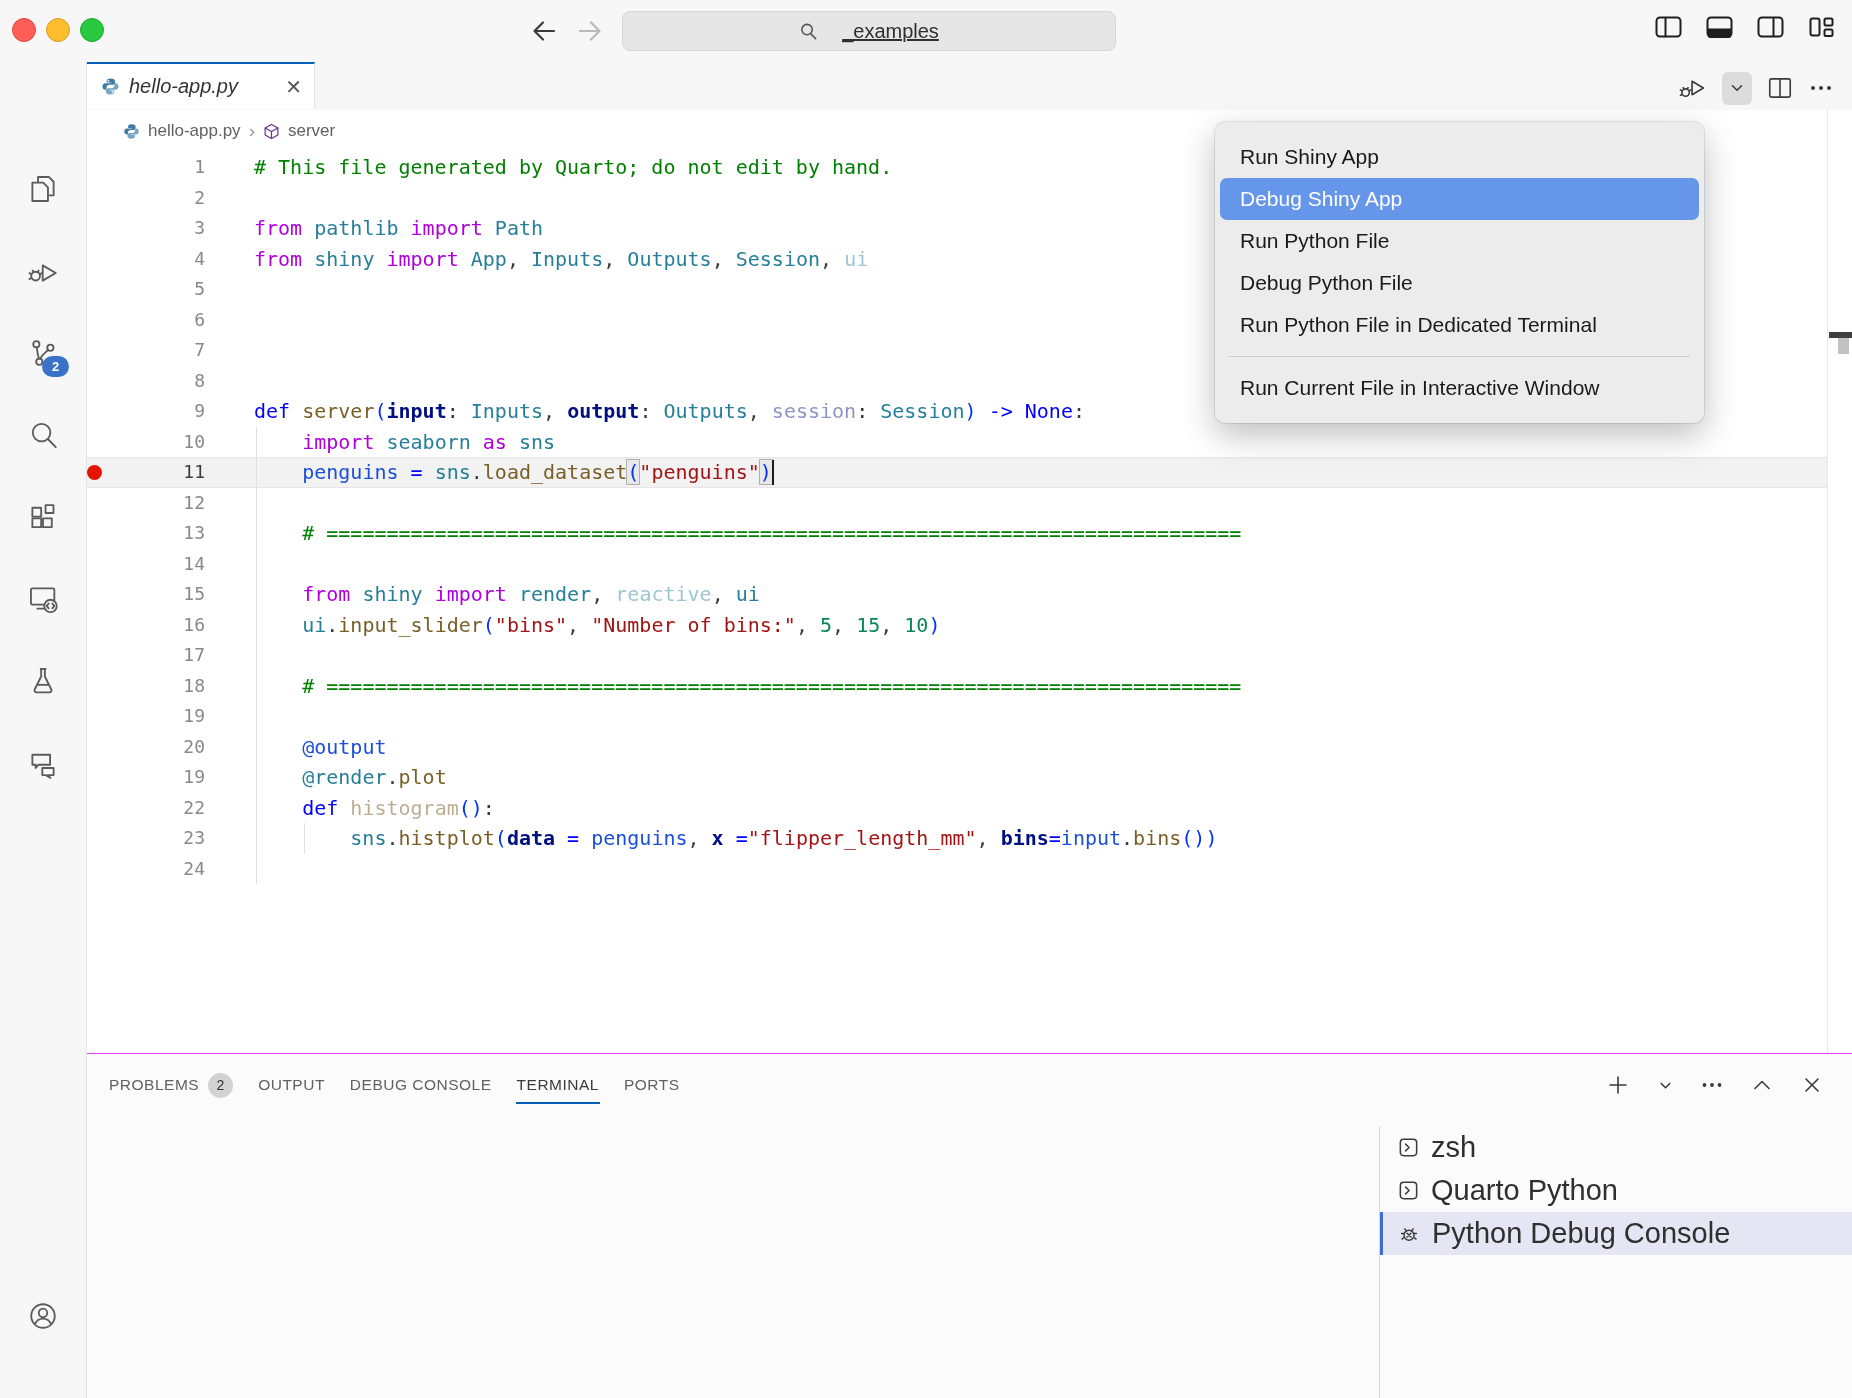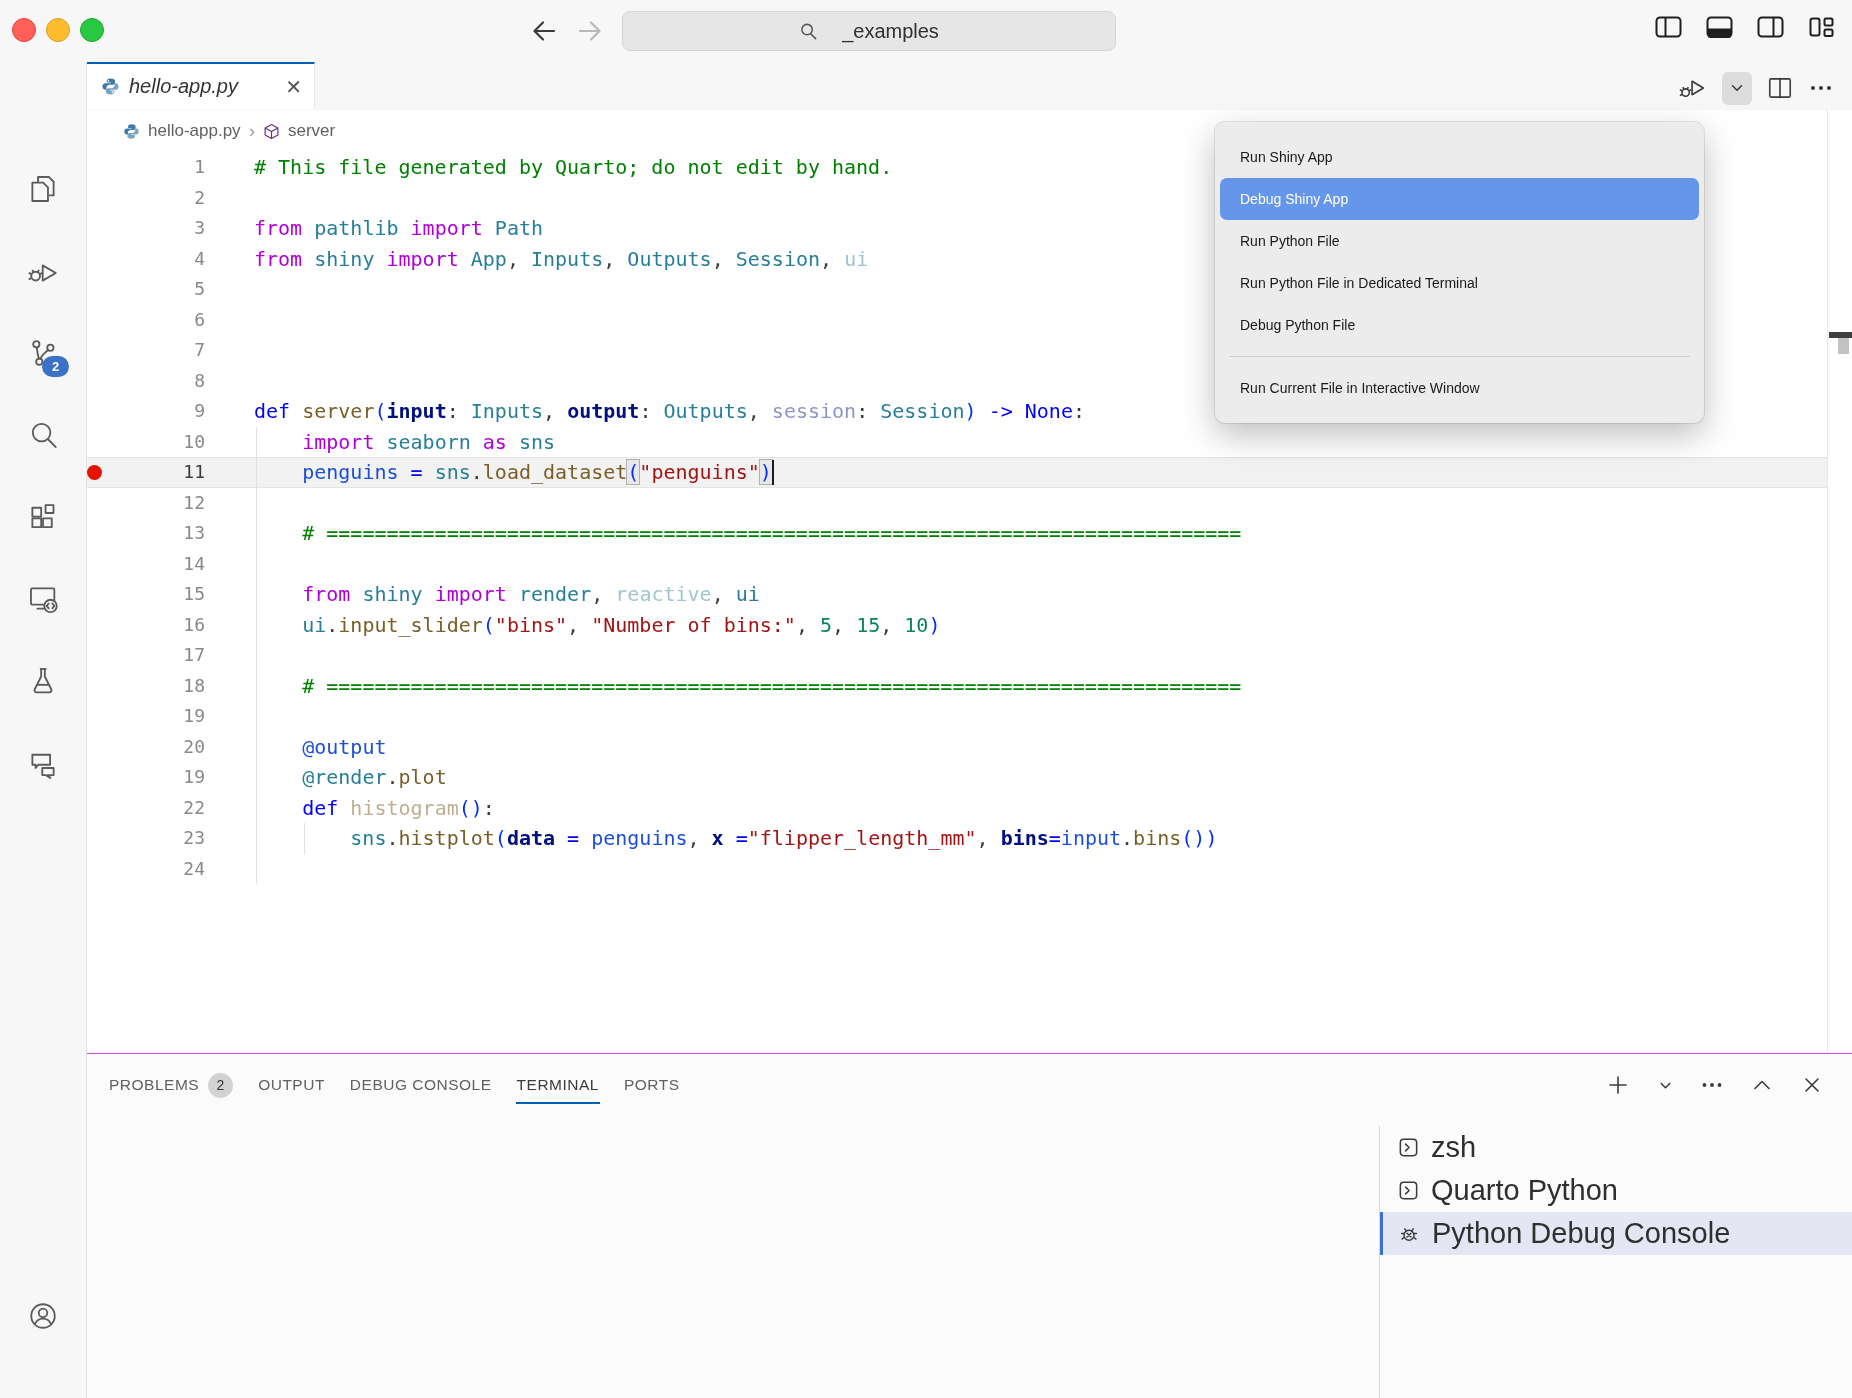--- a/index.html
+++ b/index.html
@@ -8,21 +8,21 @@
   
   #titlebar{position:absolute;left:0;top:0;width:1852px;height:62px;background:#f7f7f7;}
   .traffic{position:absolute;top:18px;width:22px;height:22px;border-radius:50%;}
   .t-red{left:12px;background:#ff5f57;border:1px solid #e0443e;}
   .t-yellow{left:46px;background:#febc2e;border:1px solid #d89e24;}
   .t-green{left:80px;background:#28c840;border:1px solid #1aab29;}
   .navarrow{position:absolute;top:15px;width:32px;height:32px;display:flex;align-items:center;justify-content:center;}
   #nav-back{left:528px;} #nav-fwd{left:574px;}
   #searchbox{position:absolute;left:622px;top:11px;width:492px;height:38px;background:#e6e6e6;
      border:1px solid #d6d6d6;border-radius:8px;display:flex;align-items:center;justify-content:center;gap:24px;
-     font-size:20px;color:#2f2f2f;}
+     font-size:20px;color:#2f2f2f;text-decoration:underline;}
   #layout-icons{position:absolute;right:16px;top:14px;display:flex;gap:22px;align-items:center;}
   #layout-icons span{display:flex;}
   
   #activitybar{position:absolute;left:0;top:62px;width:86px;bottom:0;background:#f7f7f7;border-right:1px solid #e4e4e4;}
   .ab-item{position:absolute;left:25px;width:36px;height:36px;display:flex;align-items:center;justify-content:center;}
   .ab-badge{position:absolute;right:-8px;bottom:-6px;min-width:21px;height:21px;border-radius:11px;background:#3a72c8;
      color:#fff;font-size:13px;font-weight:bold;display:flex;align-items:center;justify-content:center;padding:0 3px;}
   
   #tabbar{position:absolute;left:87px;top:62px;right:0;height:48px;background:#f7f7f7;border-bottom:1px solid #e6e6e6;}
   #tab-active{position:absolute;left:0;top:0;width:228px;height:47px;background:#fff;border-top:2px solid #005fb8;
@@ -54,21 +54,21 @@
   .tk-s{color:#a31515;} .tk-n{color:#098658;} .tk-p{color:#0431fa;}
   .tk-pm{color:#0431fa;background:#e8e8e8;box-shadow:0 0 0 1px #b0b0b0;}
   .caret{display:inline-block;width:2px;height:25px;background:#1c1c1c;vertical-align:middle;margin-top:-3px;}
   
   #scrollstrip{position:absolute;left:1827px;top:110px;width:25px;height:943px;background:#fff;border-left:1px solid #e8e8e8;}
   #ruler-mark{position:absolute;left:1px;top:222px;width:24px;height:6px;background:#3f3f3f;}
   #scroll-thumb{position:absolute;left:10px;top:228px;width:11px;height:16px;background:#c2c2c2;}
   
   #runmenu{position:absolute;left:1215px;top:122px;width:489px;background:#ececec;border-radius:10px;
      box-shadow:0 12px 34px rgba(0,0,0,.26),0 0 0 1px rgba(0,0,0,.09);padding:14px 0;z-index:30;}
-  .mi{height:42px;display:flex;align-items:center;padding-left:25px;font-size:14px;color:#1a1a1a;}
+  .mi{height:42px;display:flex;align-items:center;padding-left:25px;font-size:21px;color:#1a1a1a;}
   .mi.sel{margin:0 5px;padding-left:20px;border-radius:7px;background:#6596ea;color:#fff;}
   .msep{height:1px;background:#cdcdcd;margin:10px 14px;}
   
   #panel{position:absolute;left:87px;top:1053px;right:0;bottom:0;background:#fbfbfb;border-top:1px solid #d946ef;}
   #ptabs{position:absolute;left:0;top:0;height:62px;display:flex;align-items:center;gap:25px;padding-left:22px;}
   .ptab{position:relative;font-size:15.5px;letter-spacing:.5px;color:#616161;display:flex;align-items:center;gap:9px;}
   .ptab.active{color:#3b3b3b;}
   .ptab.active::after{content:'';position:absolute;left:-1px;right:-1px;bottom:-10px;height:2px;background:#005fb8;}
   .pbadge{min-width:25px;height:25px;border-radius:13px;background:#d2d2d2;color:#333;font-size:14px;
      display:flex;align-items:center;justify-content:center;}
@@ -297,22 +297,22 @@
 
   <div id="scrollstrip">
     <div id="ruler-mark"></div>
     <div id="scroll-thumb"></div>
   </div>
 
   <div id="runmenu">
       <div class="mi">Run Shiny App</div>
       <div class="mi sel">Debug Shiny App</div>
       <div class="mi">Run Python File</div>
+      <div class="mi">Debug Python File</div>
       <div class="mi">Run Python File in Dedicated Terminal</div>
-      <div class="mi">Debug Python File</div>
       <div class="msep"></div>
       <div class="mi">Run Current File in Interactive Window</div>
     </div>
 
   <div id="panel">
     <div id="ptabs">
         <div class="ptab">
           <span>PROBLEMS</span>
           <span class="pbadge">2</span>
         </div>

